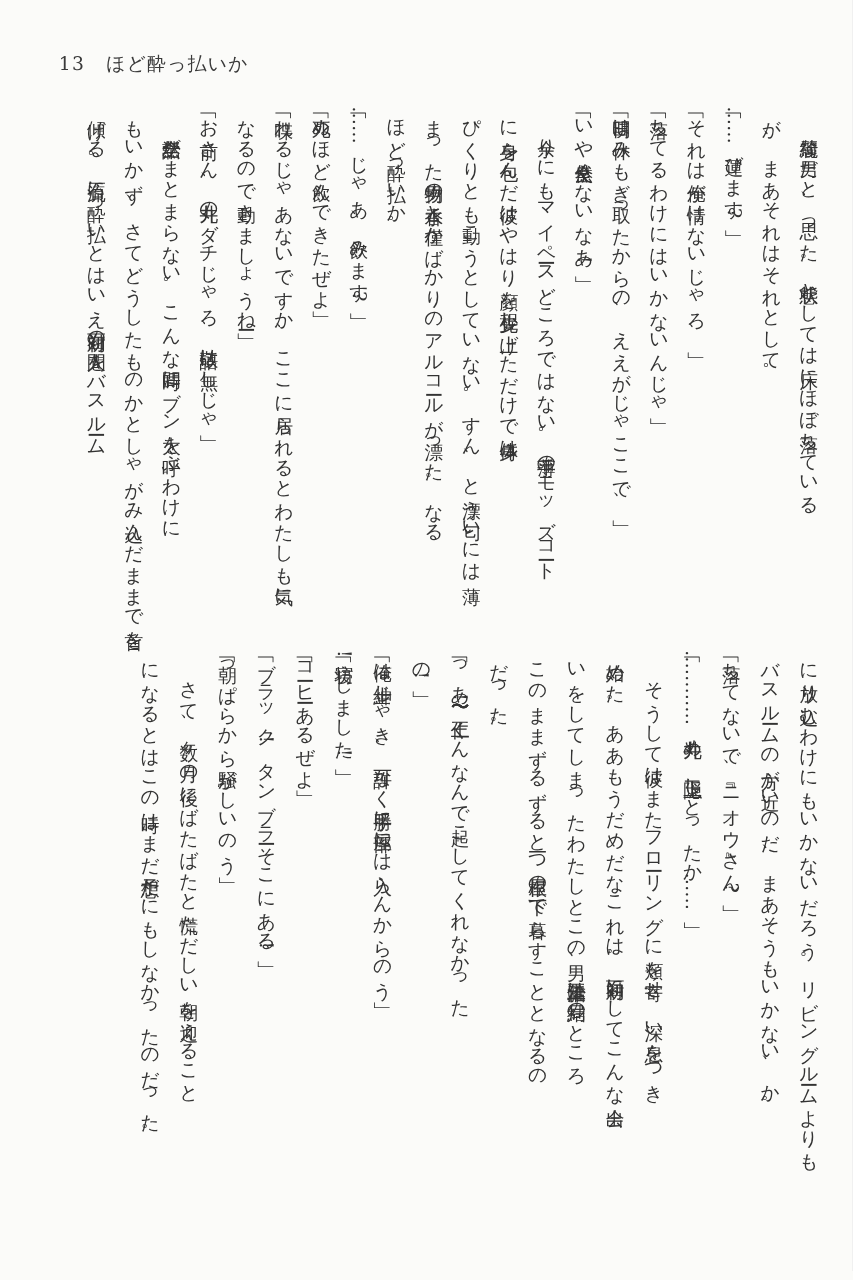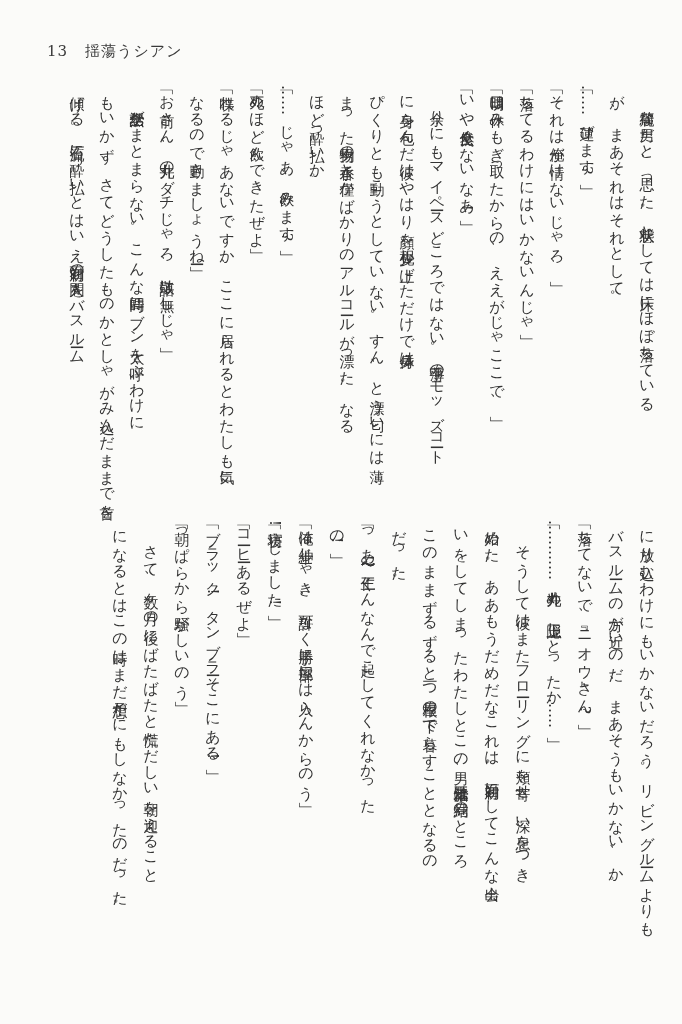--- a/index.html
+++ b/index.html
@@ -54,21 +54,21 @@
     height: 442px;
     line-height: 31px;
   }
 </style>
 </head>
 <body>
 
 <div class="page">
 
   <div class="page-head">
-    <span class="page-num">13</span><span class="page-title">揺蕩うシアン</span>
+    <span class="page-num">13</span><span class="page-title">ほど酔っ払いか</span>
   </div>
 
   <div class="tblock tblock-top">
       <p class="indent">綺麗な男だと、思った。状態としては床にほぼ落ちている</p>
       <p>が、まあそれはそれとして。</p>
       <p>「……運びます?」</p>
       <p>「それは俺が情けないじゃろ、」</p>
       <p>「落ちてるわけにはいかないんじゃ」</p>
       <p>「明日は休みもぎ取ったからの、ええがじゃここで、」</p>
       <p>「いや全然良くないなあ!」</p>

